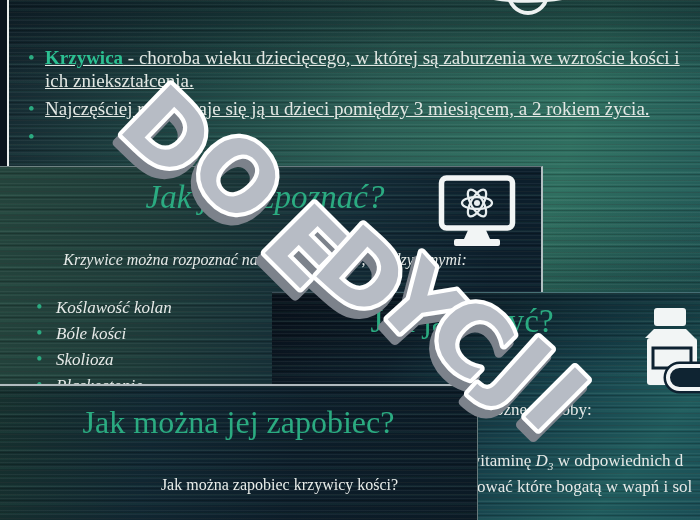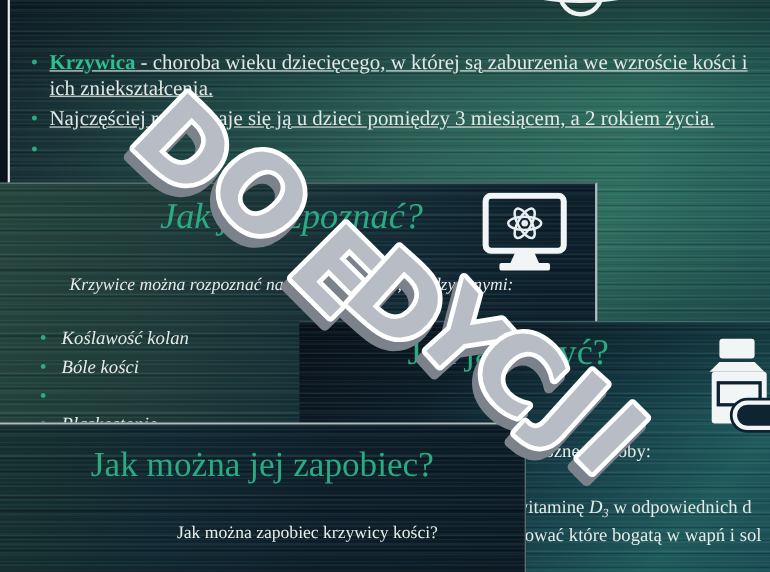--- a/index.html
+++ b/index.html
@@ -130,20 +130,21 @@
       <div class="s2-row">
         <span class="dot">•</span>
         <span class="txt">Koślawość kolan</span>
       </div>
       <div class="s2-row">
         <span class="dot">•</span>
         <span class="txt">Bóle kości</span>
       </div>
       <div class="s2-row">
         <span class="dot">•</span>
+        <span class="txt">Skolioza</span>
       </div>
       <div class="s2-row">
         <span class="dot">•</span>
         <span class="txt">Płaskostopie</span>
       </div>
     </div>
   </section>
 
   <section class="slide slide3 streaks">
     <h2 class="slide-title s3-title">Jak ją leczyć?</h2>

